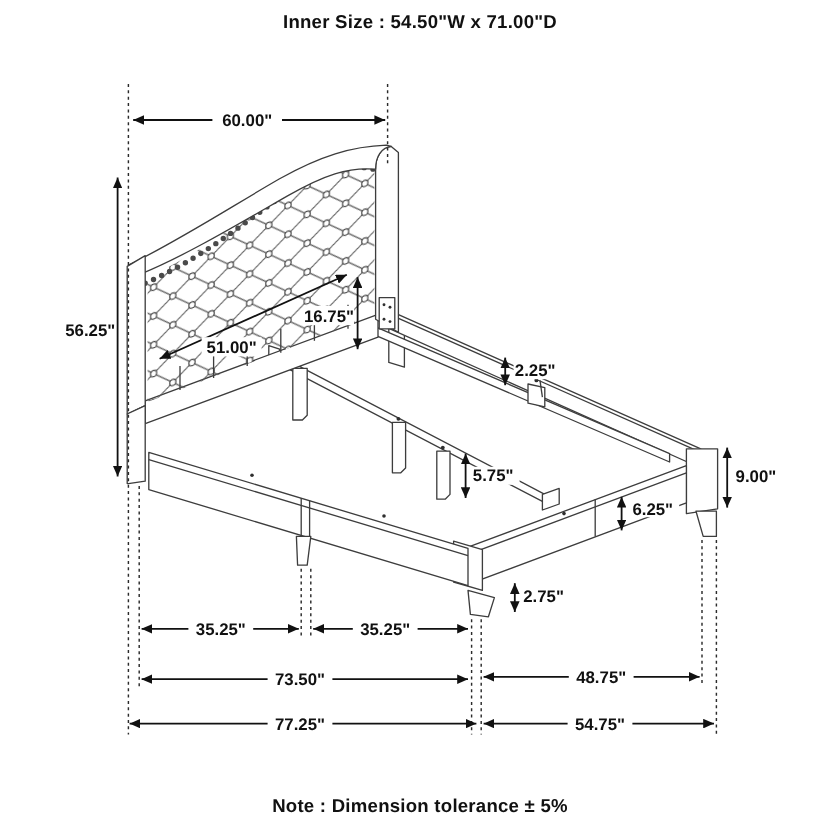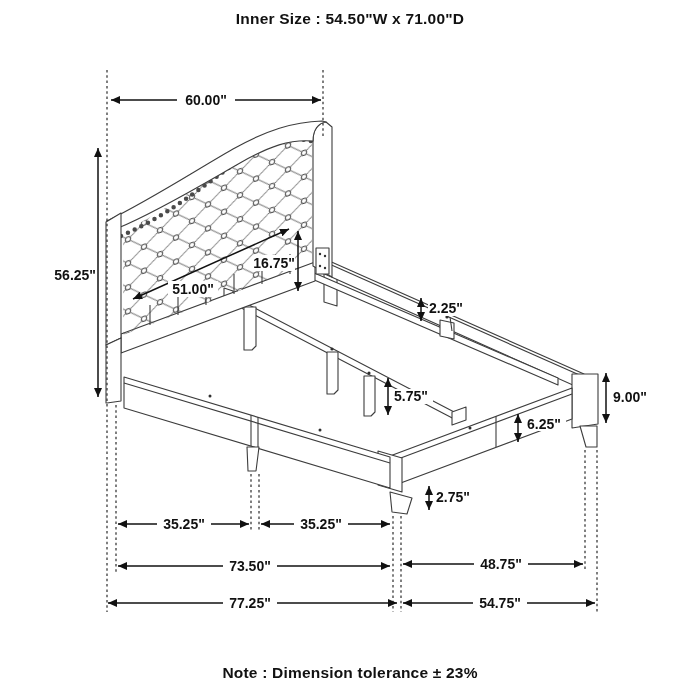--- a/index.html
+++ b/index.html
@@ -234,14 +234,14 @@
       </g>
 
       <g>
         <path class="dim" d="M403,603 L595,603" marker-start="url(#arr)" marker-end="url(#arr)"></path>
         <rect class="bg" x="473" y="595" width="54" height="16"></rect>
         <text class="dimtext" x="500" y="608" text-anchor="middle">54.75"</text>
       </g>
     </g>
   </svg>
 
-  <div id="bottom-caption" class="caption">Note : Dimension tolerance ± 23%</div>
+  <div id="bottom-caption" class="caption">Note : Dimension tolerance ± 5%</div>
 </div>
 
 </body></html>

